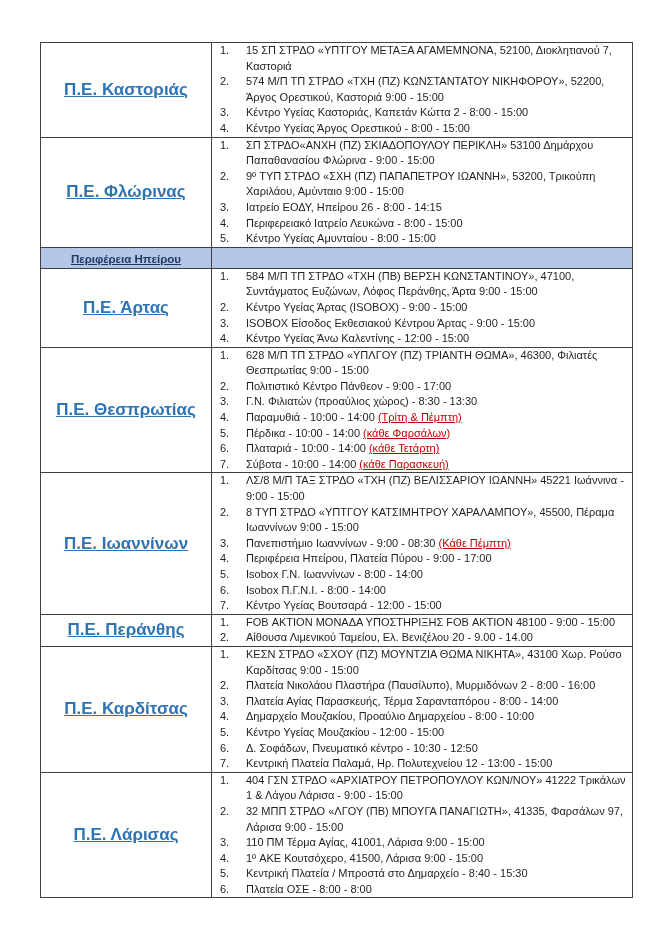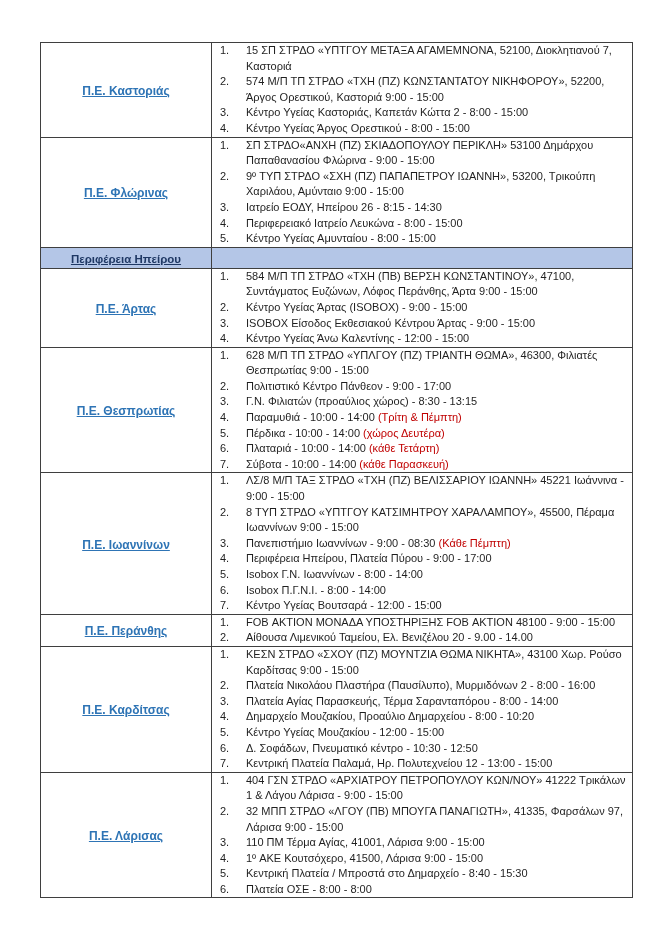--- a/index.html
+++ b/index.html
@@ -22,35 +22,35 @@
     padding: 0;
   }
   td.region-cell {
     width: 170px;
     text-align: center;
     vertical-align: middle;
   }
   .region-link {
     color: #2e74b5;
     font-weight: bold;
-    font-size: 12px;
+    font-size: 17px;
     text-decoration: underline;
     cursor: pointer;
   }
   td.items-cell { width: 420px; padding: 3px 6px 3px 4px; vertical-align: top; }
   .item {
     display: flex;
     font-size: 11px;
     line-height: 15.6px;
     color: #1f1f1f;
   }
   .item .num { flex: 0 0 16px; text-align: left; margin-left: 8px; }
   .item .body { flex: 1; padding-left: 10px; }
   .time { }
-  .note { color: #c00000; }
+  .note { color: #c00000; text-decoration: underline; }
 
   tr.header-row td {
     background: #b4c6e7;
     height: 20px;
   }
   tr.header-row td.region-cell .hdr {
     color: #1f3864;
     font-weight: bold;
     font-size: 11.5px;
     text-decoration: underline;
@@ -89,21 +89,21 @@
             <div class="item">
               <span class="num">1.</span>
               <span class="body">ΣΠ ΣΤΡΔΟ«ΑΝΧΗ (ΠΖ) ΣΚΙΑΔΟΠΟΥΛΟΥ ΠΕΡΙΚΛΗ» 53100 Δημάρχου Παπαθανασίου Φλώρινα - <span class="time">9:00 - 15:00</span></span>
             </div>
             <div class="item">
               <span class="num">2.</span>
               <span class="body">9º ΤΥΠ ΣΤΡΔΟ «ΣΧΗ (ΠΖ) ΠΑΠΑΠΕΤΡΟΥ ΙΩΑΝΝΗ», 53200, Τρικούπη Χαριλάου, Αμύνταιο <span class="time">9:00 - 15:00</span></span>
             </div>
             <div class="item">
               <span class="num">3.</span>
-              <span class="body">Ιατρείο ΕΟΔΥ, Ηπείρου 26 - <span class="time">8:15 - 14:30</span></span>
+              <span class="body">Ιατρείο ΕΟΔΥ, Ηπείρου 26 - <span class="time">8:00 - 14:15</span></span>
             </div>
             <div class="item">
               <span class="num">4.</span>
               <span class="body">Περιφερειακό Ιατρείο Λευκώνα - <span class="time">8:00 - 15:00</span></span>
             </div>
             <div class="item">
               <span class="num">5.</span>
               <span class="body">Κέντρο Υγείας Αμυνταίου - <span class="time">8:00 - 15:00</span></span>
             </div>
           </td>
@@ -139,29 +139,29 @@
             <div class="item">
               <span class="num">1.</span>
               <span class="body">628 Μ/Π ΤΠ ΣΤΡΔΟ «ΥΠΛΓΟΥ (ΠΖ) ΤΡΙΑΝΤΗ ΘΩΜΑ», 46300, Φιλιατές Θεσπρωτίας <span class="time">9:00 - 15:00</span></span>
             </div>
             <div class="item">
               <span class="num">2.</span>
               <span class="body">Πολιτιστικό Κέντρο Πάνθεον - <span class="time">9:00 - 17:00</span></span>
             </div>
             <div class="item">
               <span class="num">3.</span>
-              <span class="body">Γ.Ν. Φιλιατών (προαύλιος χώρος) - <span class="time">8:30 - 13:15</span></span>
+              <span class="body">Γ.Ν. Φιλιατών (προαύλιος χώρος) - <span class="time">8:30 - 13:30</span></span>
             </div>
             <div class="item">
               <span class="num">4.</span>
               <span class="body">Παραμυθιά - <span class="time">10:00 - 14:00</span> <span class="note">(Τρίτη &amp; Πέμπτη)</span></span>
             </div>
             <div class="item">
               <span class="num">5.</span>
-              <span class="body">Πέρδικα - <span class="time">10:00 - 14:00</span> <span class="note">(χώρος Δευτέρα)</span></span>
+              <span class="body">Πέρδικα - <span class="time">10:00 - 14:00</span> <span class="note">(κάθε Φαρσάλων)</span></span>
             </div>
             <div class="item">
               <span class="num">6.</span>
               <span class="body">Πλαταριά - <span class="time">10:00 - 14:00</span> <span class="note">(κάθε Τετάρτη)</span></span>
             </div>
             <div class="item">
               <span class="num">7.</span>
               <span class="body">Σύβοτα - <span class="time">10:00 - 14:00</span> <span class="note">(κάθε Παρασκευή)</span></span>
             </div>
           </td>
@@ -222,21 +222,21 @@
             <div class="item">
               <span class="num">2.</span>
               <span class="body">Πλατεία Νικολάου Πλαστήρα (Παυσίλυπο), Μυρμιδόνων 2 - <span class="time">8:00 - 16:00</span></span>
             </div>
             <div class="item">
               <span class="num">3.</span>
               <span class="body">Πλατεία Αγίας Παρασκευής, Τέρμα Σαρανταπόρου - <span class="time">8:00 - 14:00</span></span>
             </div>
             <div class="item">
               <span class="num">4.</span>
-              <span class="body">Δημαρχείο Μουζακίου, Προαύλιο Δημαρχείου - <span class="time">8:00 - 10:20</span></span>
+              <span class="body">Δημαρχείο Μουζακίου, Προαύλιο Δημαρχείου - <span class="time">8:00 - 10:00</span></span>
             </div>
             <div class="item">
               <span class="num">5.</span>
               <span class="body">Κέντρο Υγείας Μουζακίου - <span class="time">12:00 - 15:00</span></span>
             </div>
             <div class="item">
               <span class="num">6.</span>
               <span class="body">Δ. Σοφάδων, Πνευματικό κέντρο - <span class="time">10:30 - 12:50</span></span>
             </div>
             <div class="item">

